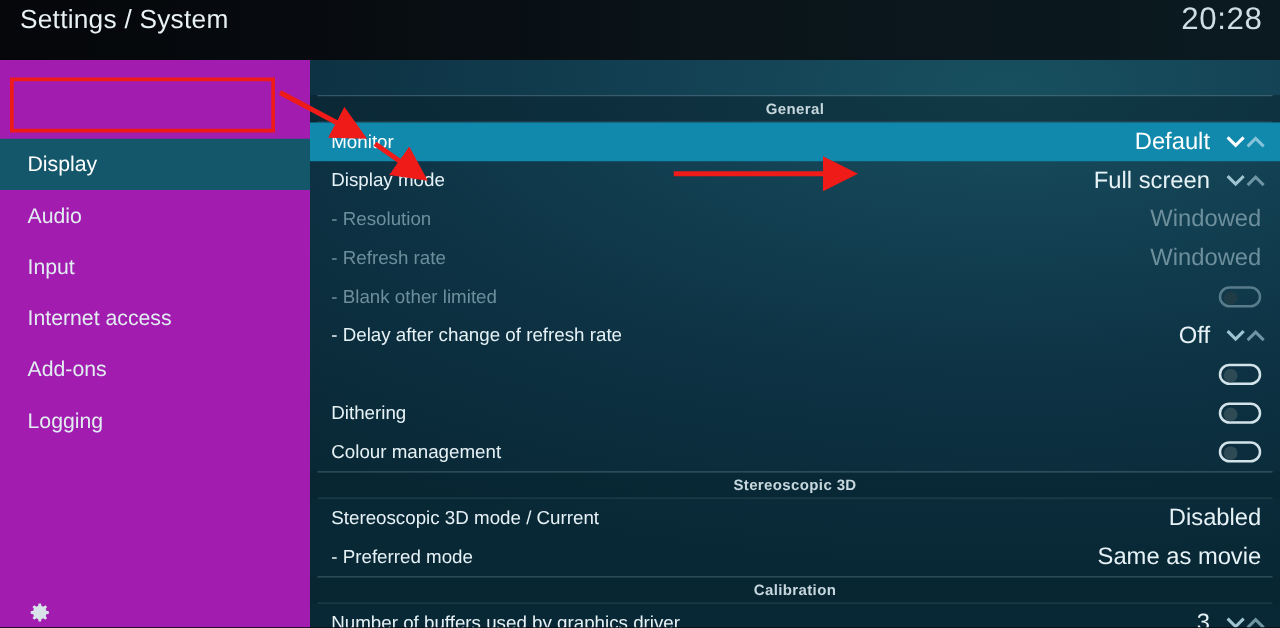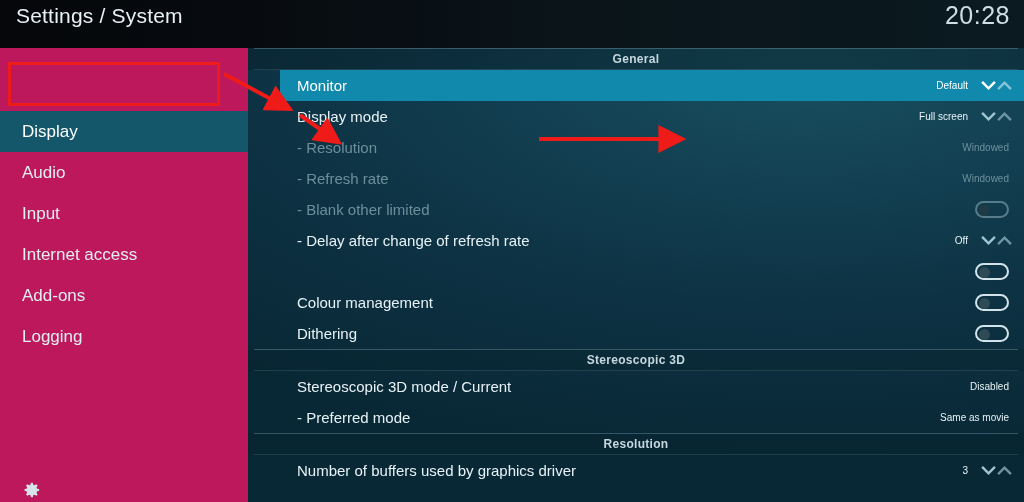--- a/index.html
+++ b/index.html
@@ -29,21 +29,21 @@
   .topbar-clock {
     position: absolute; right: 14px; top: 1px;
     font-size: 25px; color: #cfdde4; font-weight: 400;
     letter-spacing: .5px;
   }
 
   
   .sidebar {
     position: absolute; left: 0; top: 48px;
     width: 248px; height: 454px;
-    background: #be185d;
+    background: #a21caf;
   }
   .side-item {
     position: relative;
     height: 41px;
     display: flex; align-items: center;
     padding-left: 22px;
     font-size: 17px; color: #e2edf2;
     font-weight: 400;
   }
   .side-item.selected { color: #ffffff; }
@@ -65,41 +65,41 @@
   }
 
   .group-head {
     position: relative;
     height: 22px;
     display: flex; align-items: center; justify-content: center;
     font-size: 12px; font-weight: bold; color: #c6d7de;
     letter-spacing: .3px;
     background: rgba(8,32,43,.30);
   }
-  .group-head.first { background: rgba(6,26,36,.42); }
+  .group-head.first { background: rgba(6,26,36,.42); margin-top: 28px; }
   .group-head::before {
     content: ""; position: absolute; left: 6px; right: 6px; top: 0;
     height: 1px; background: rgba(160,200,215,.30);
   }
   .group-head::after {
     content: ""; position: absolute; left: 6px; right: 6px; bottom: 0;
     height: 1px; background: rgba(160,200,215,.16);
   }
 
   .row {
     position: relative;
     height: 31px;
     display: flex; align-items: center;
     padding: 0 8px 0 17px;
-    font-size: 15px; color: #e7f2f6; margin-left: 32px;
+    font-size: 15px; color: #e7f2f6;
   }
   .row .lbl { flex: 0 1 auto; white-space: nowrap; }
   .row .spacer { flex: 1 1 auto; }
   .row .val {
-    font-size: 10px; color: #e7f2f6; white-space: nowrap;
+    font-size: 19px; color: #e7f2f6; white-space: nowrap;
     text-align: right;
   }
   .row.has-spin .val { min-width: 0; padding-right: 6px; }
   .row.plain .val { padding-right: 7px; }
 
   .row.selected { background: #1189ac; }
   .row.selected .lbl, .row.selected .val { color: #ffffff; }
   .row.disabled .lbl, .row.disabled .val { color: #6d8f9c; }
 
   
@@ -241,48 +241,48 @@
             </svg>
           </span>
         </div>
         <div class="row">
           <span class="spacer"></span>
           <span class="toggle">
             <span class="knob"></span>
           </span>
         </div>
         <div class="row">
-          <span class="lbl">Colour management</span>
+          <span class="lbl">Dithering</span>
           <span class="spacer"></span>
           <span class="toggle">
             <span class="knob"></span>
           </span>
         </div>
         <div class="row">
-          <span class="lbl">Dithering</span>
+          <span class="lbl">Colour management</span>
           <span class="spacer"></span>
           <span class="toggle">
             <span class="knob"></span>
           </span>
         </div>
         <div class="group-head">
           <span>Stereoscopic 3D</span>
         </div>
         <div class="row plain">
           <span class="lbl">Stereoscopic 3D mode / Current</span>
           <span class="spacer"></span>
           <span class="val">Disabled</span>
         </div>
         <div class="row plain">
           <span class="lbl">- Preferred mode</span>
           <span class="spacer"></span>
           <span class="val">Same as movie</span>
         </div>
         <div class="group-head">
-          <span>Resolution</span>
+          <span>Calibration</span>
         </div>
         <div class="row has-spin">
           <span class="lbl">Number of buffers used by graphics driver</span>
           <span class="spacer"></span>
           <span class="val">3</span>
           <span class="spin">
             <svg class="chev down" viewBox="0 0 16 14">
               <path d="M2 4 L8 10 L14 4"></path>
             </svg>
             <svg class="chev up" viewBox="0 0 16 14">

